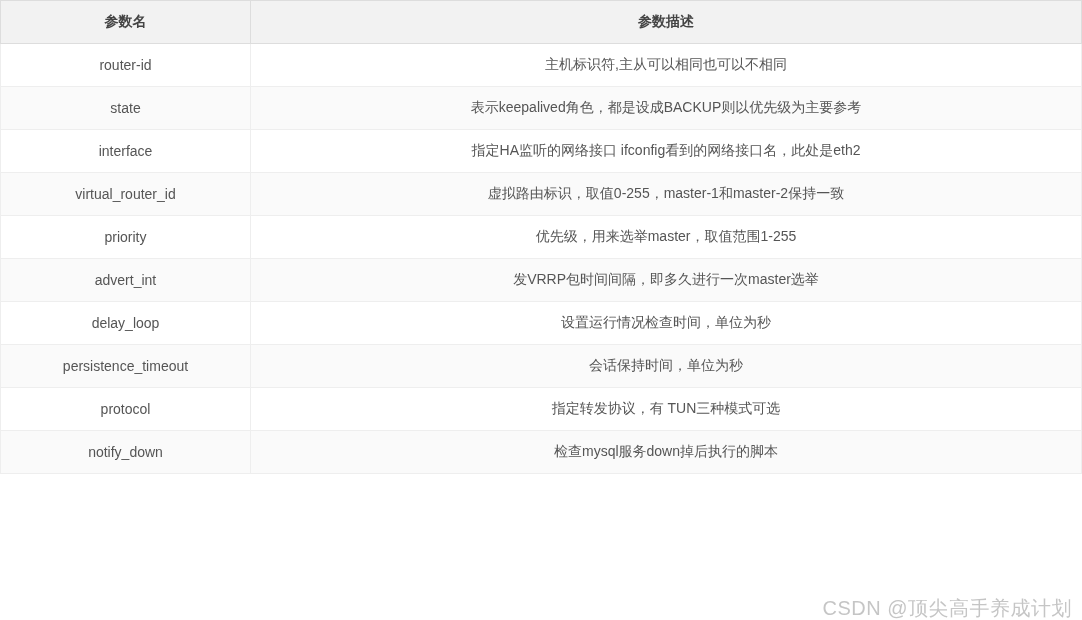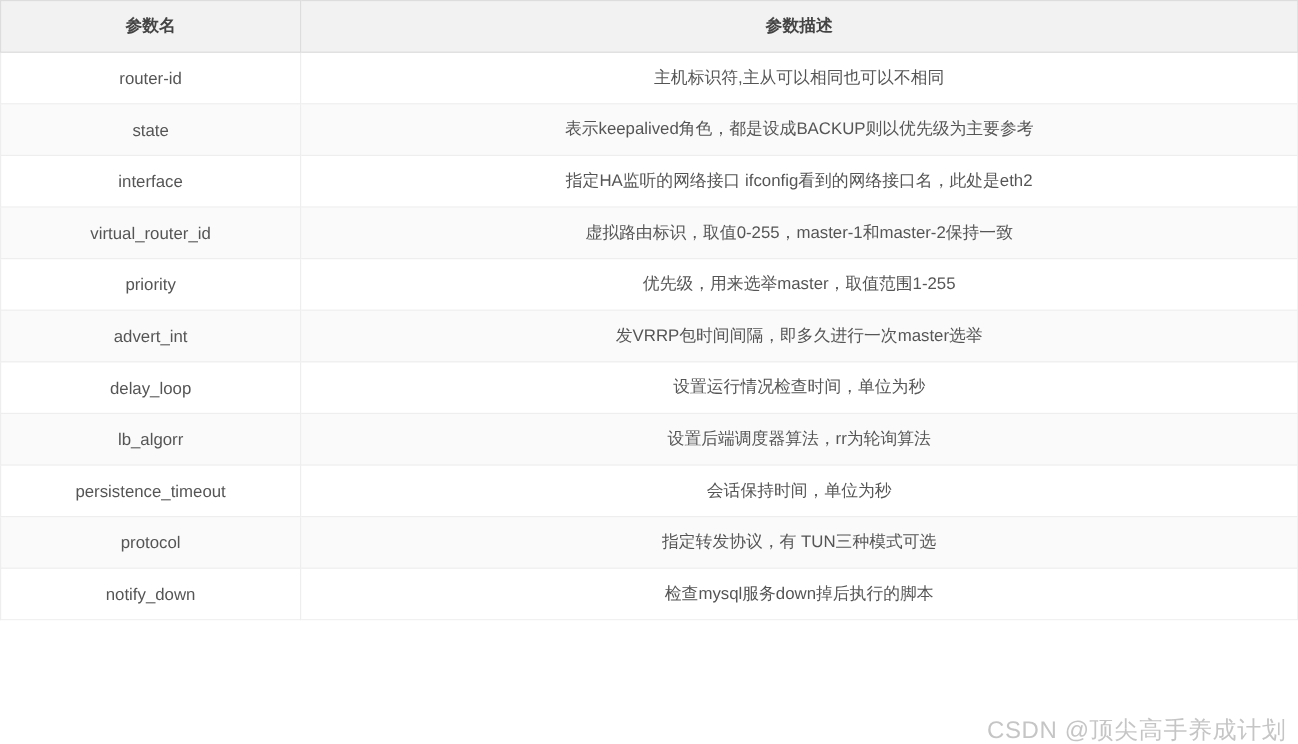--- a/index.html
+++ b/index.html
@@ -74,24 +74,20 @@
       </tr>
       <tr>
         <td class="col-param">advert_int</td>
         <td>发VRRP包时间间隔，即多久进行一次master选举</td>
       </tr>
       <tr>
         <td class="col-param">delay_loop</td>
         <td>设置运行情况检查时间，单位为秒</td>
       </tr>
       <tr>
-        <td class="col-param">lb_algorr</td>
-        <td>设置后端调度器算法，rr为轮询算法</td>
-      </tr>
-      <tr>
         <td class="col-param">persistence_timeout</td>
         <td>会话保持时间，单位为秒</td>
       </tr>
       <tr>
         <td class="col-param">protocol</td>
         <td>指定转发协议，有 TUN三种模式可选</td>
       </tr>
       <tr>
         <td class="col-param">notify_down</td>
         <td>检查mysql服务down掉后执行的脚本</td>

